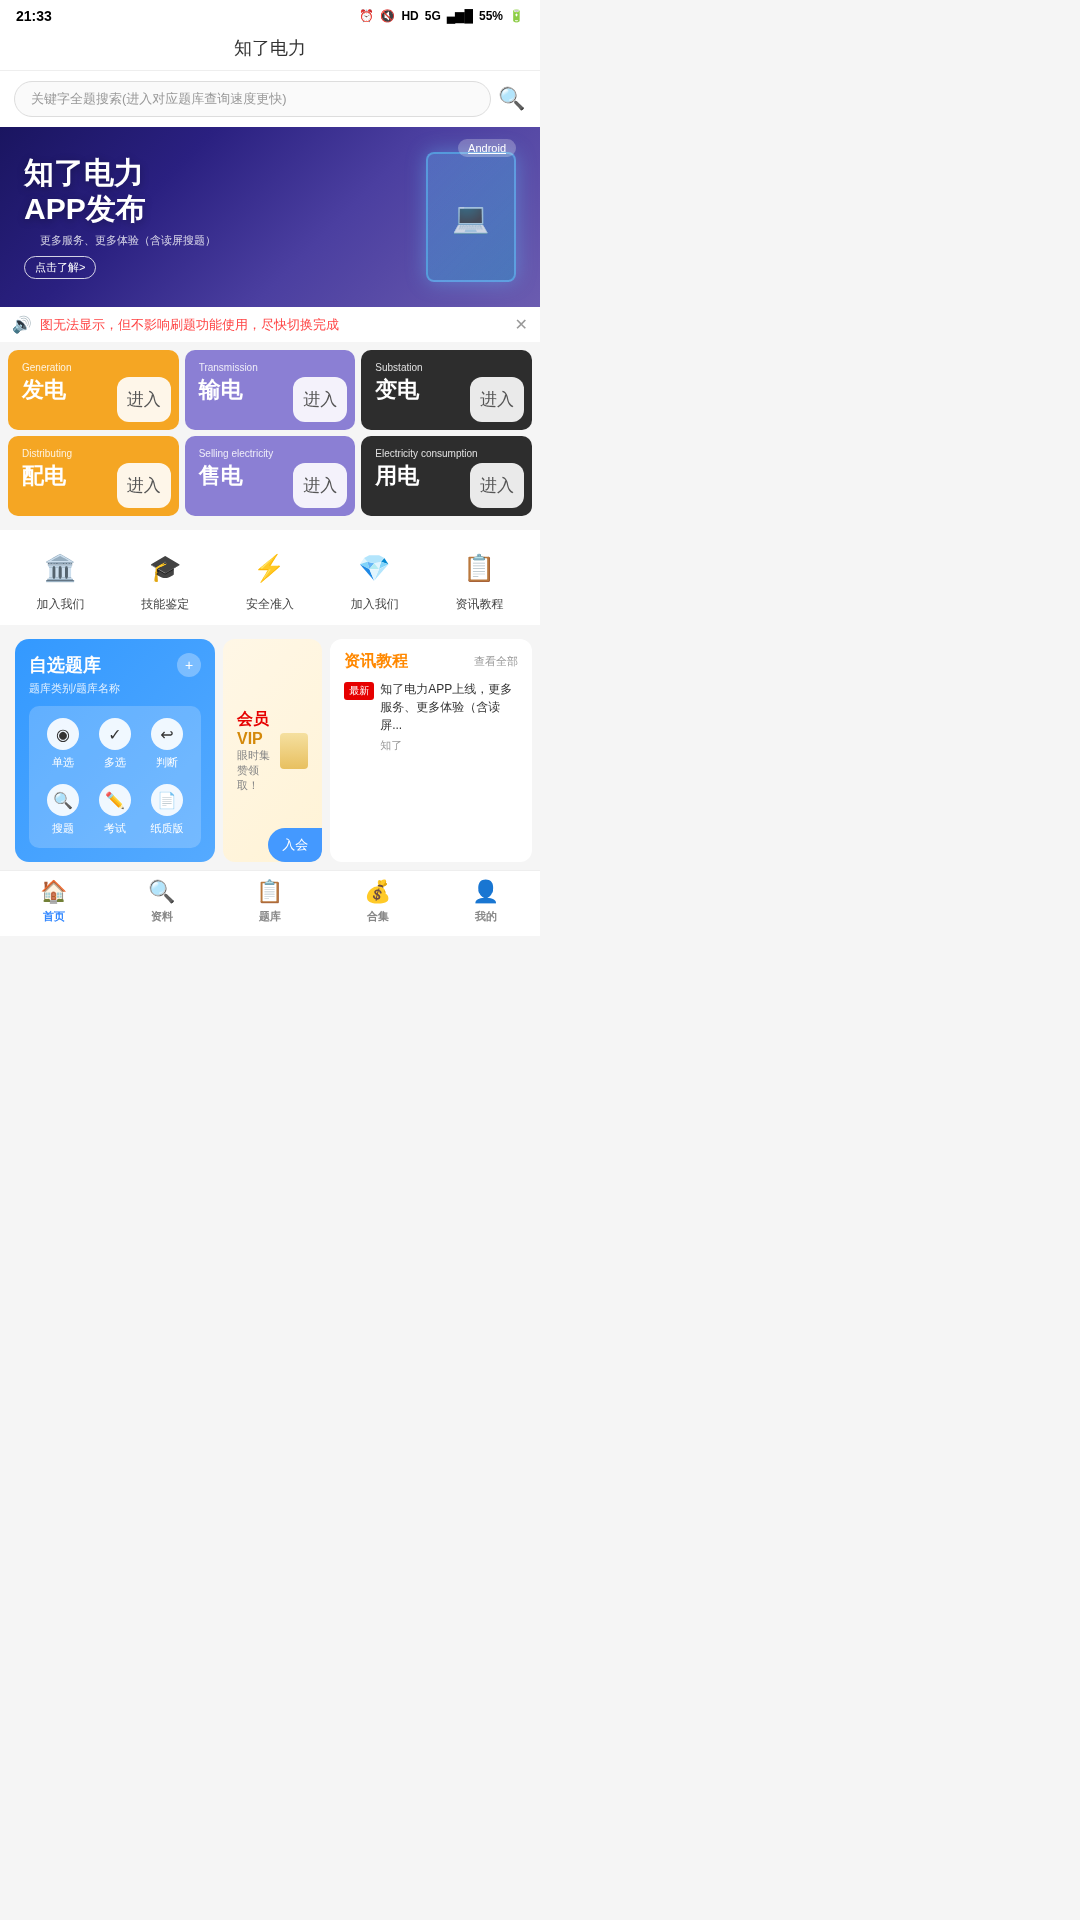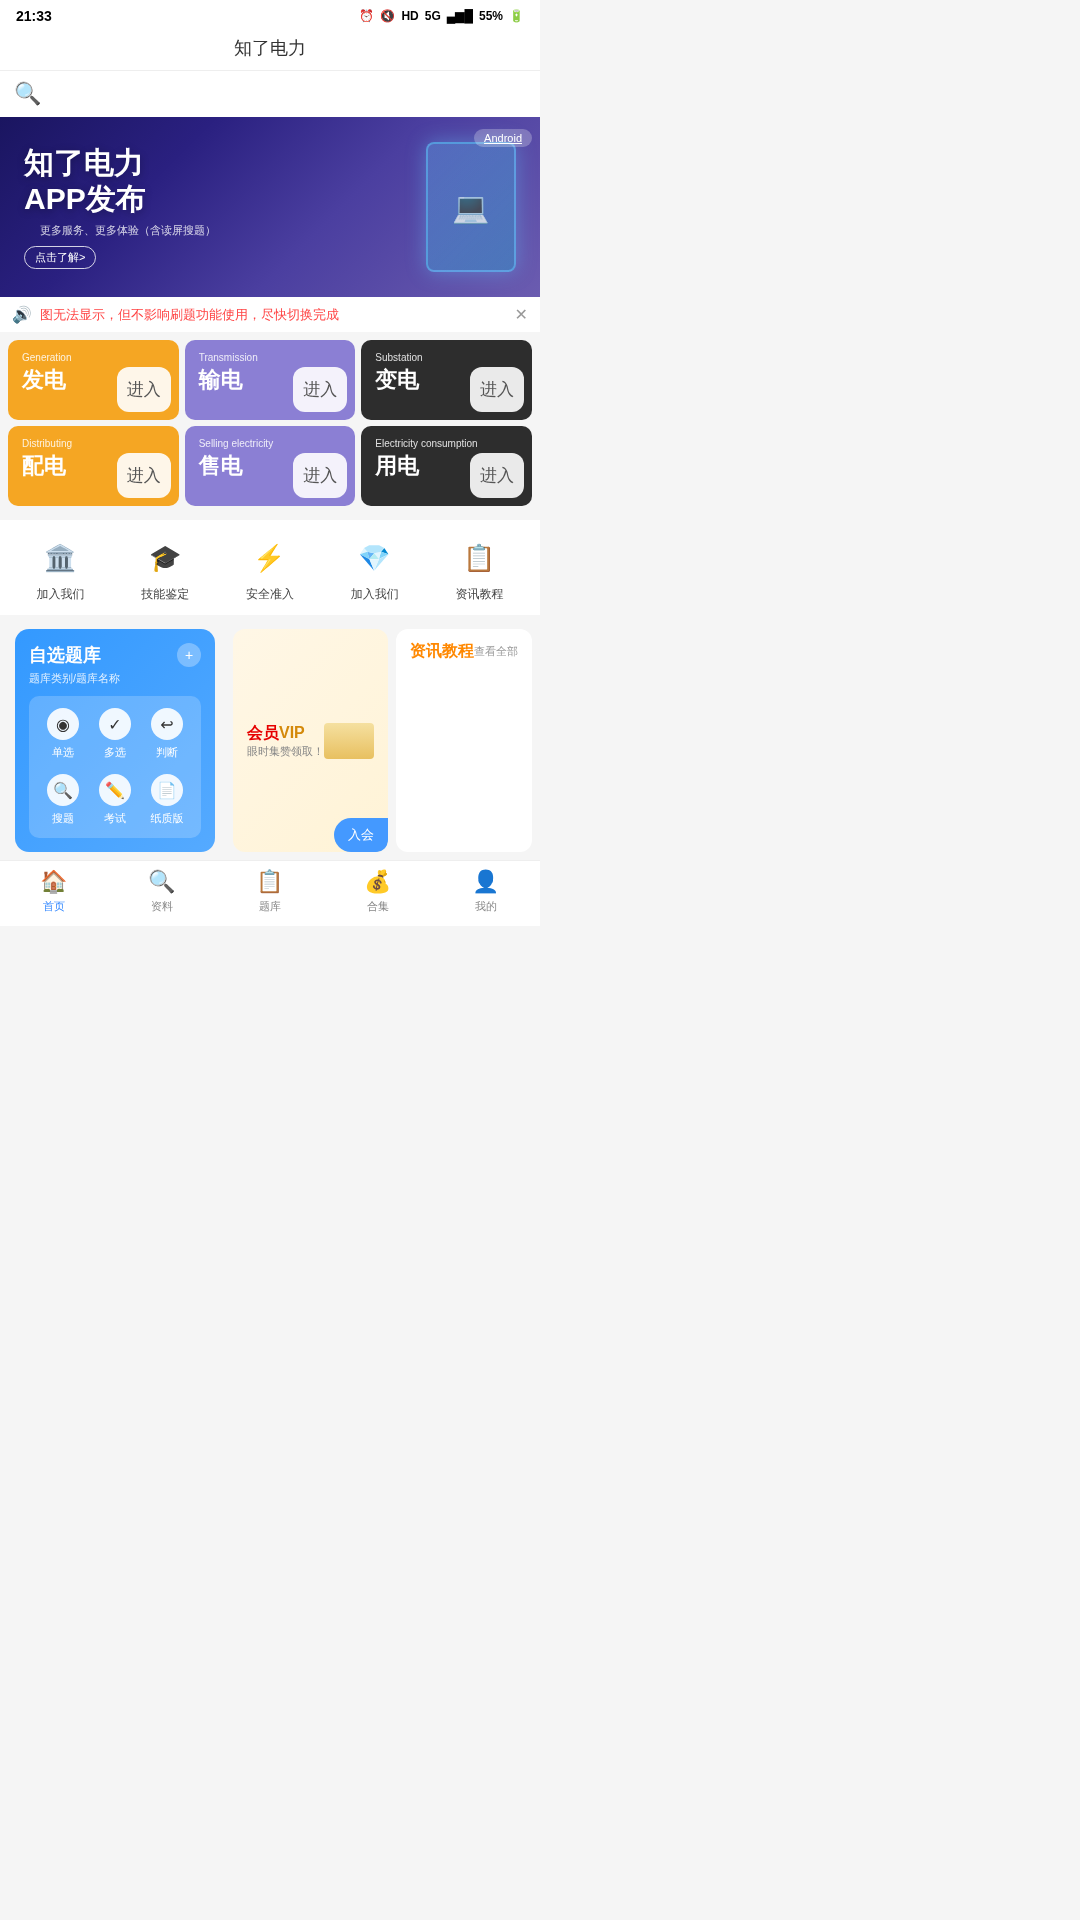--- a/index.html
+++ b/index.html
@@ -93,21 +93,21 @@
       border: 1px solid rgba(255,255,255,0.8);
       color: #fff;
       border-radius: 12px;
       padding: 3px 10px;
       font-size: 11px;
       margin-top: 8px;
     }
     .banner-android-badge {
       position: absolute;
       top: 12px;
-      right: 8px;
+      right: 24px;
       background: rgba(255,255,255,0.25);
       color: #fff;
       font-size: 11px;
       padding: 3px 10px;
       border-radius: 12px;
       text-decoration: underline;
     }
     .banner-device {
       width: 90px;
       height: 130px;
@@ -382,20 +382,21 @@
       align-items: center;
       gap: 4px;
       cursor: pointer;
       flex: 1;
     }
     .nav-icon {
       font-size: 22px;
     }
     .nav-label {
       font-size: 11px;
+      font-weight: bold;
     }
     .nav-item.active .nav-icon,
     .nav-item.active .nav-label {
       color: #3388ff;
     }
     .nav-item:not(.active) .nav-label {
       color: #888;
     }
     .nav-item:not(.active) .nav-icon {
       color: #888;
@@ -415,20 +416,21 @@
     <span>55%</span>
     <span>🔋</span>
   </div>
 </div>
 
 <div class="header">
   <span>知了电力</span>
 </div>
 
 <div class="search-bar">
+  <div class="search-input-wrap">关键字全题搜索(进入对应题库查询速度更快)</div>
   <span class="search-icon-btn">🔍</span>
 </div>
 
 <div class="banner">
   <div class="banner-text-block">
     <div class="banner-title">
       <span>知了电力</span><br>
       <span>APP发布</span>
     </div>
     <div class="banner-subtitle">更多服务、更多体验（含读屏搜题）</div>
@@ -550,20 +552,27 @@
       <div class="vip-teeth" style="background:linear-gradient(180deg,#f5e0a0,#e8c060);width:50px;height:36px;border-radius:4px;overflow:hidden;">
       </div>
       <div class="vip-btn" style="position:absolute;bottom:0;right:0;background:#4499ff;color:#fff;font-size:13px;padding:8px 14px;border-radius:20px 0 12px 20px;">入会</div>
     </div>
 
     <div class="news-card">
       <div class="news-header">
         <span class="news-title">资讯教程</span>
         <span class="news-more">查看全部</span>
       </div>
+      <div class="news-item">
+        <span class="news-badge">最新</span>
+        <div>
+          <div class="news-content">知了电力APP上线，更多服务、更多体验（含读屏...</div>
+          <div class="news-author">知了</div>
+        </div>
+      </div>
     </div>
 
   </div>
 </div>
 
 <div class="bottom-nav">
   <div class="nav-item active">
     <span class="nav-icon">🏠</span>
     <span class="nav-label">首页</span>
   </div>

